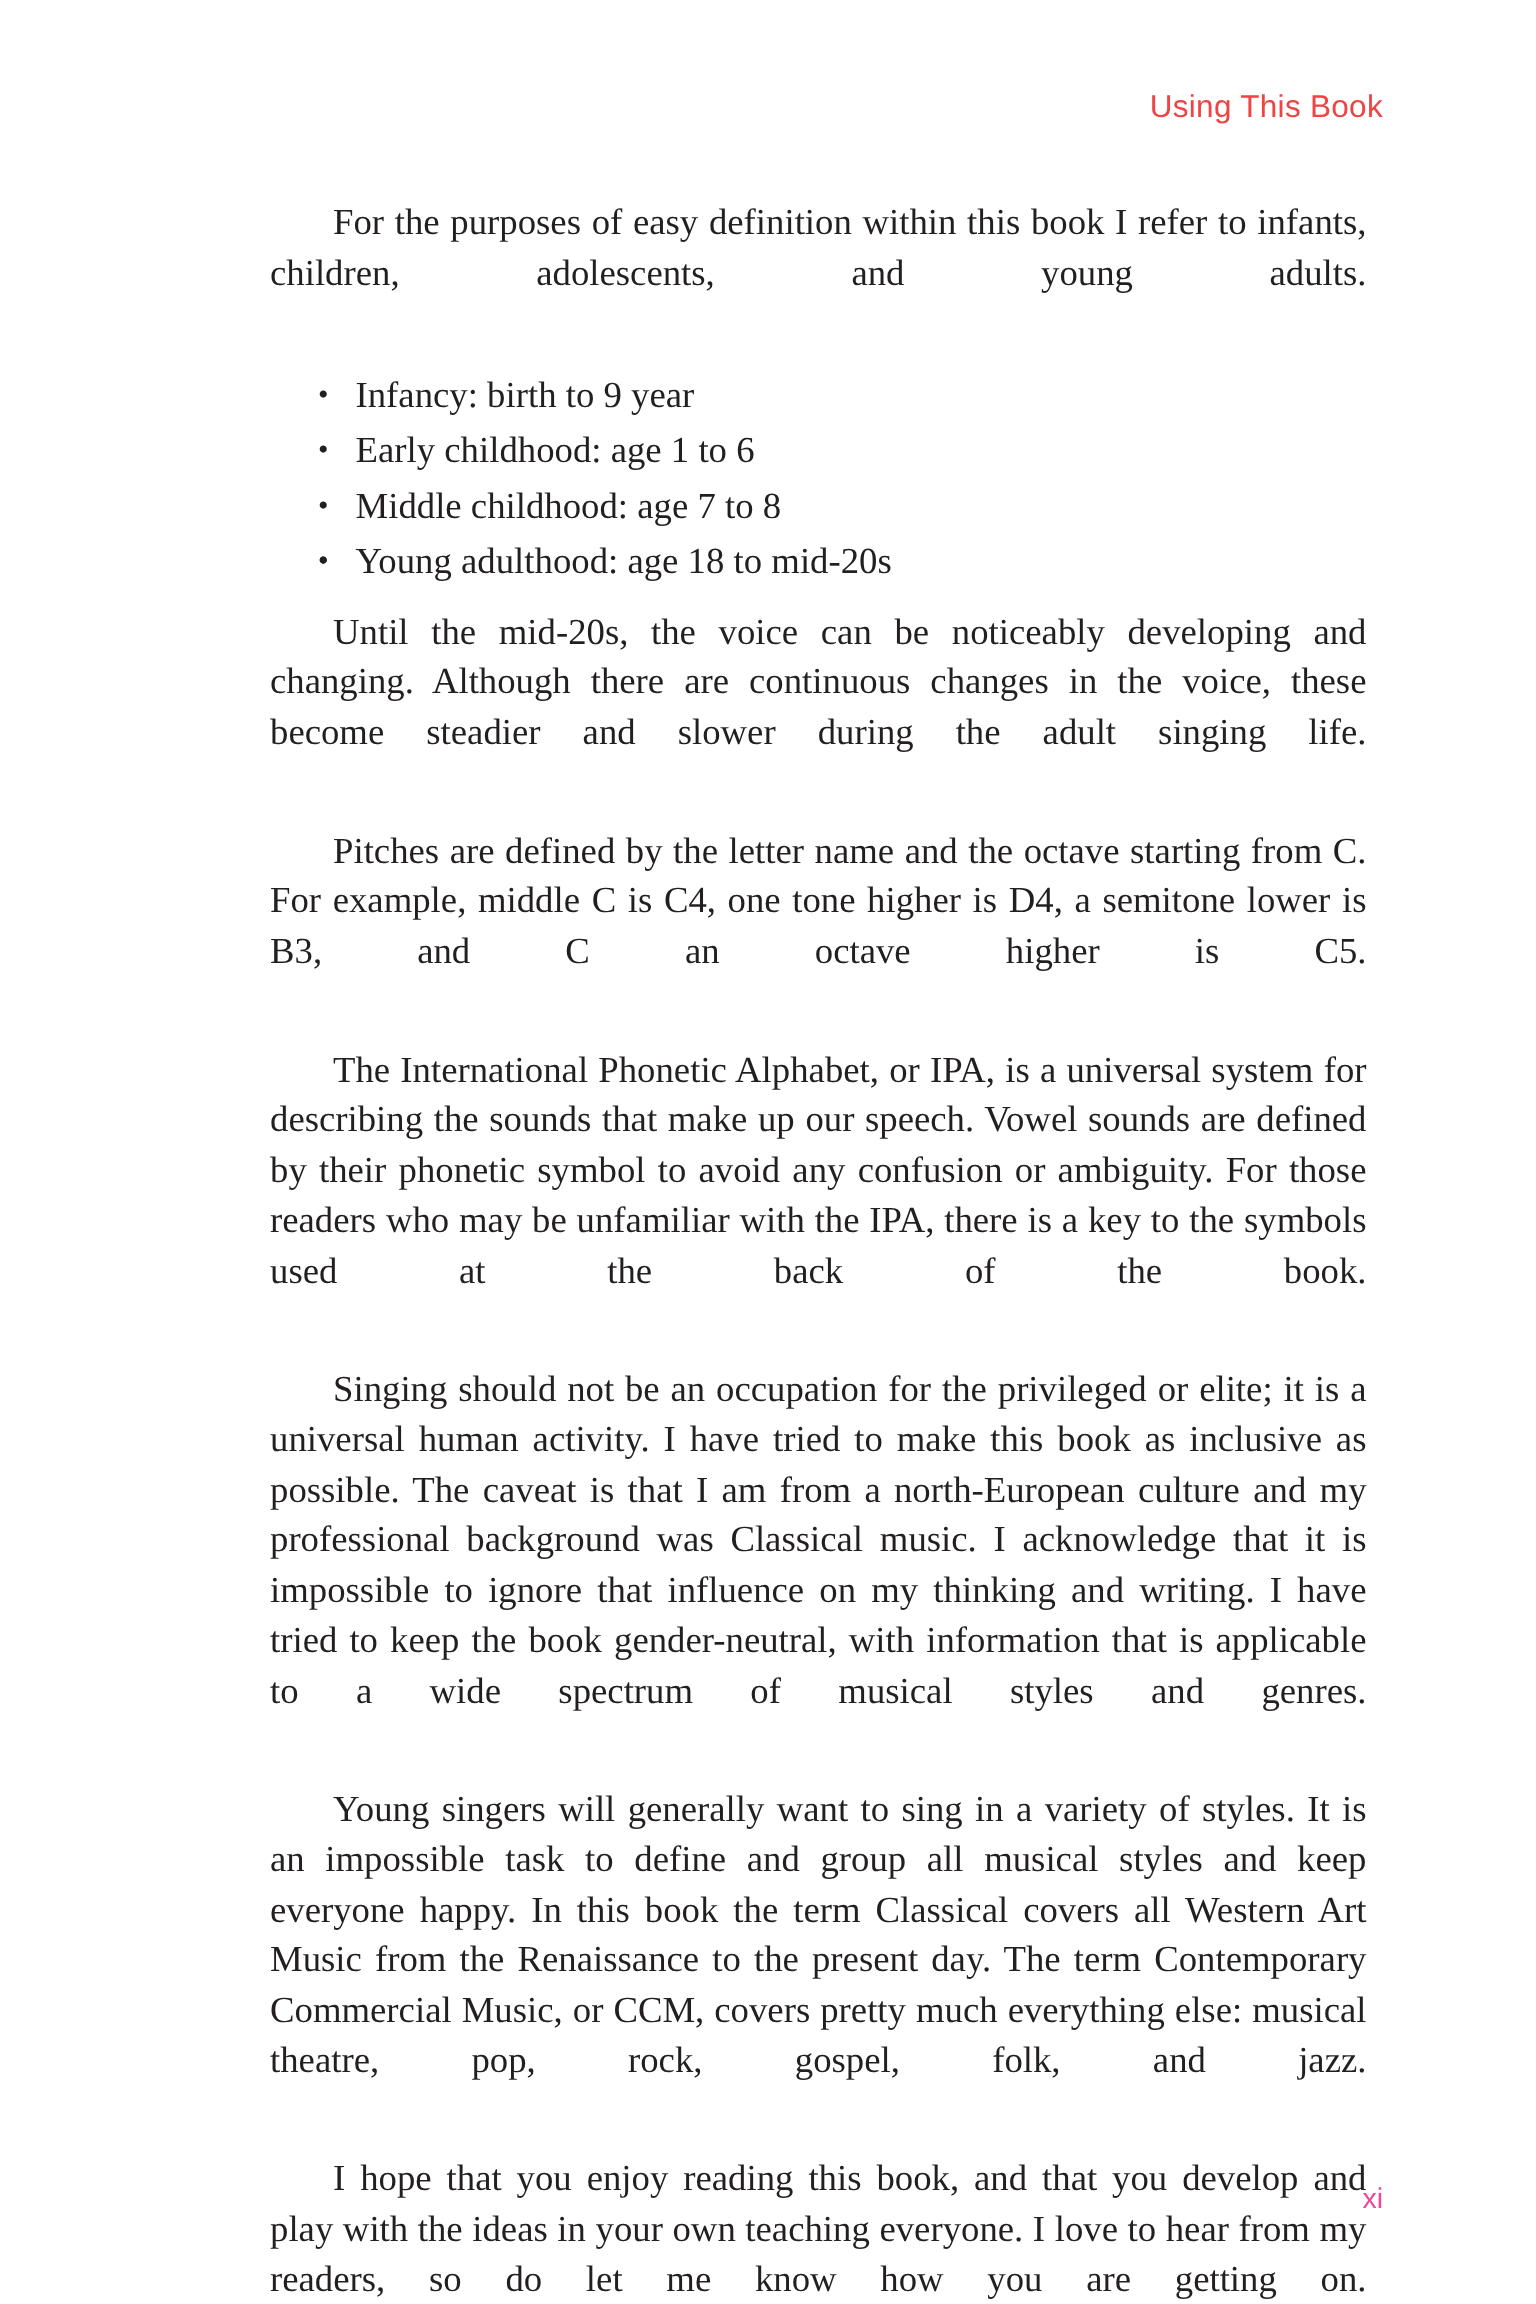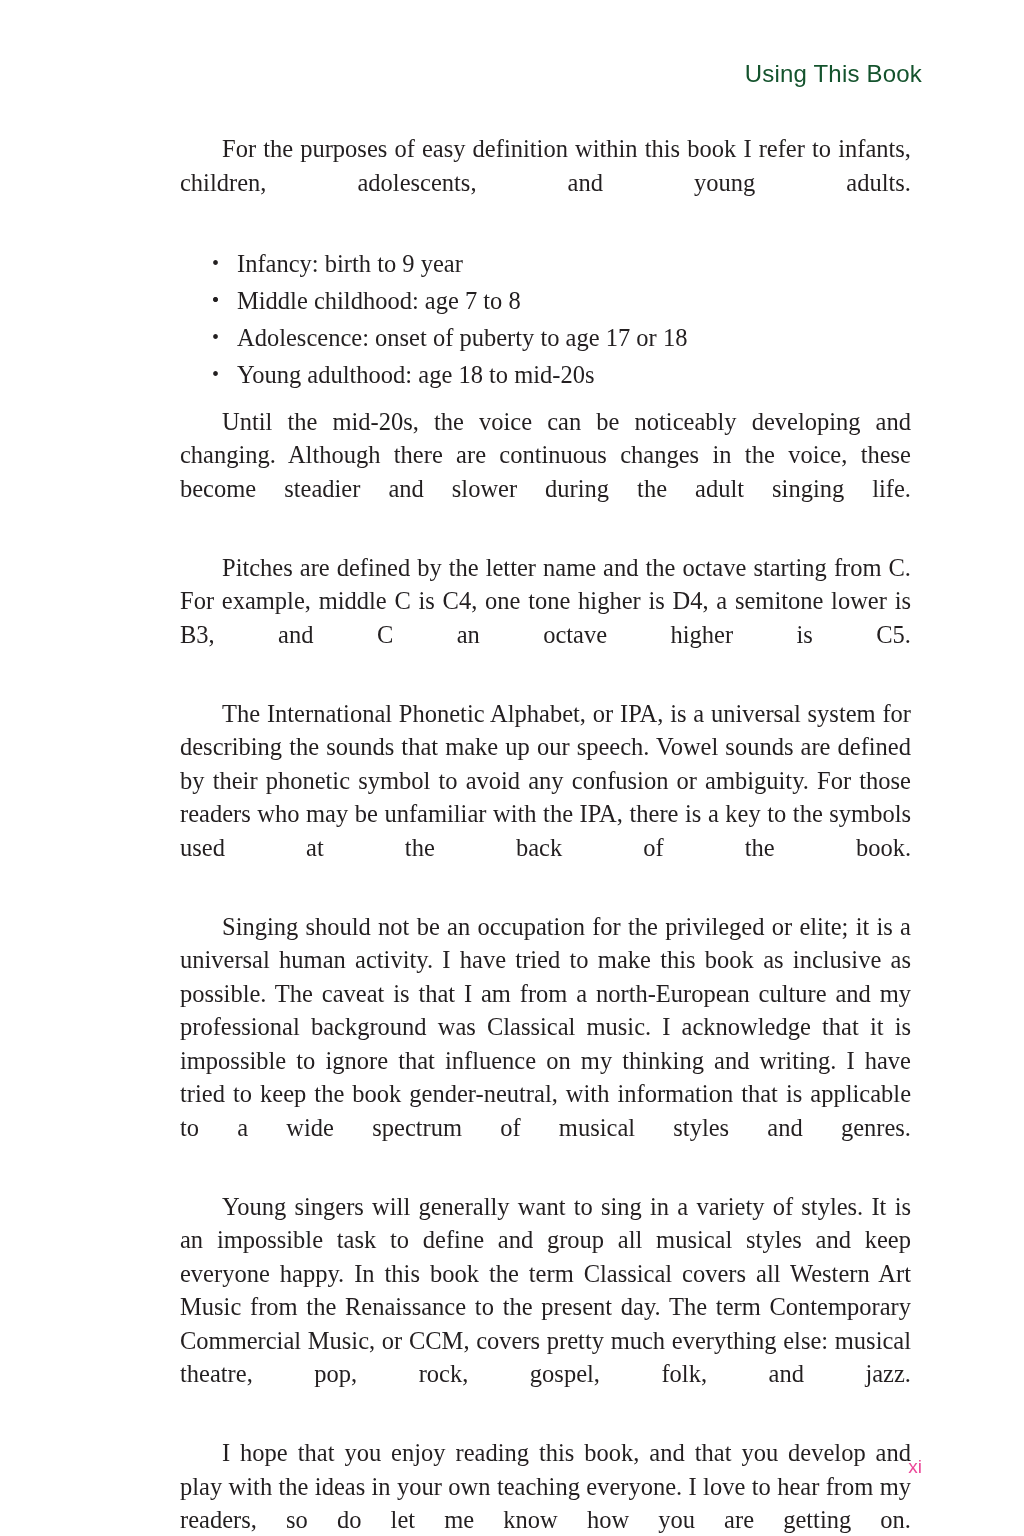--- a/index.html
+++ b/index.html
@@ -20,23 +20,23 @@
     inset: 0;
     width: 1024px;
     height: 1536px;
     box-sizing: border-box;
   }
   .running-head {
     position: absolute;
     top: 60px;
     right: 102px;
     font-family: "Liberation Sans", sans-serif;
-    font-size: 24px;
+    font-size: 21px;
     letter-spacing: 0.2px;
-    color: #14532d;
+    color: #ef4444;
     text-align: right;
     white-space: nowrap;
   }
   .text-block {
     position: absolute;
     left: 168px;
     top: 120px;
     width: 755px;
   }
   p.body {
@@ -93,28 +93,28 @@
 
     <p class="body">For the purposes of easy definition within this book I refer to infants, children, adolescents, and young adults.</p>
 
     <ul class="age-list">
       <li>
         <span class="bullet">•</span>
         <span>Infancy: birth to 9 year</span>
       </li>
       <li>
         <span class="bullet">•</span>
+        <span>Early childhood: age 1 to 6</span>
       </li>
       <li>
         <span class="bullet">•</span>
         <span>Middle childhood: age 7 to 8</span>
       </li>
       <li>
         <span class="bullet">•</span>
-        <span>Adolescence: onset of puberty to age 17 or 18</span>
       </li>
       <li>
         <span class="bullet">•</span>
         <span>Young adulthood: age 18 to mid-20s</span>
       </li>
     </ul>
 
     <p class="body">Until the mid-20s, the voice can be noticeably developing and changing. Although there are continuous changes in the voice, these become steadier and slower during the adult singing life.</p>
 
     <p class="body">Pitches are defined by the letter name and the octave starting from C. For example, middle C is C4, one tone higher is D4, a semitone lower is B3, and C an octave higher is C5.</p>

